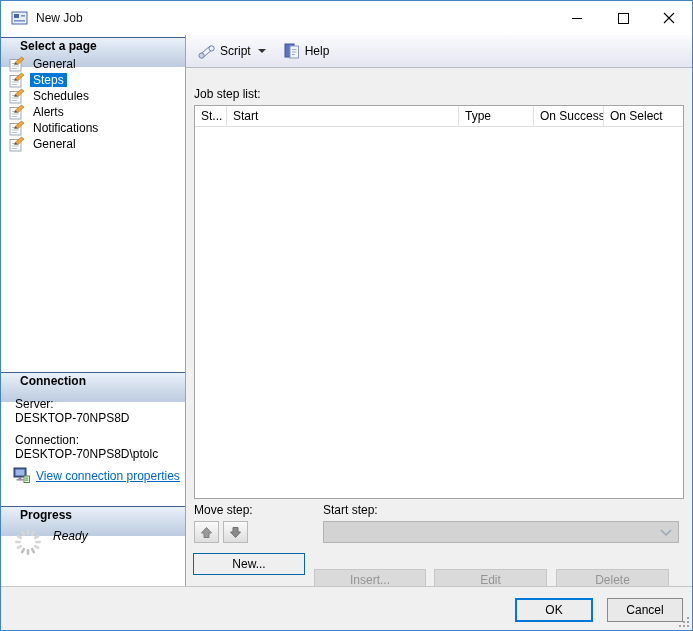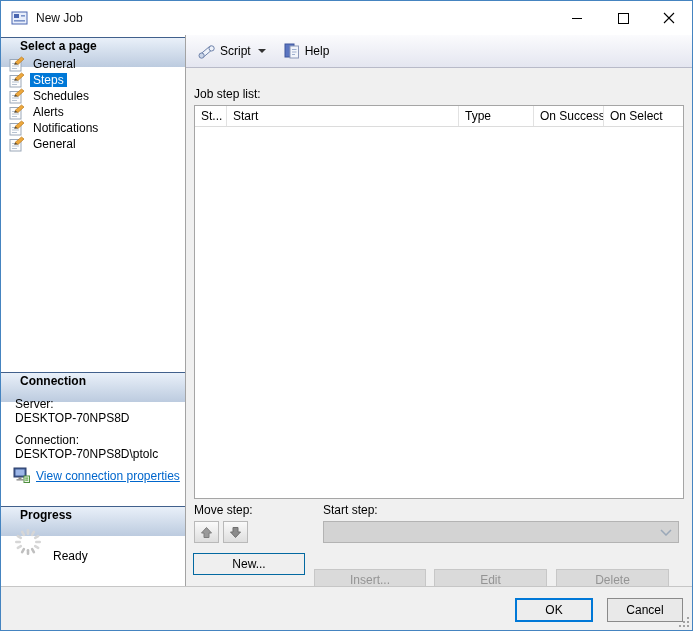--- a/index.html
+++ b/index.html
@@ -42,21 +42,21 @@
   .page-item .lbl { padding:0 3px; line-height:14px; }
   .page-item.selected .lbl { background:#0078d7; color:#fff; }
 
   .conn-block { position:absolute; top:362px; left:14px; right:4px; line-height:14px; }
   .conn-block .row-gap { height:8px; }
   .conn-link { position:absolute; top:432px; left:12px; display:flex; align-items:center; cursor:pointer; }
   .conn-link svg { margin-right:5px; }
   .conn-link .txt { color:#0066cc; text-decoration:underline; }
 
   .prog-block { position:absolute; top:492px; left:12px; display:flex; align-items:flex-start; }
-  .prog-block .status { margin-left:10px; margin-top:22px; }
+  .prog-block .status { margin-left:10px; margin-top:2px;font-style:italic; }
 
   
   .main {
     position:absolute; left:185px; top:34px; right:0; bottom:44px;
     background:#f0f0f0;
   }
   .toolbar {
     position:absolute; top:0; left:0; right:0; height:33px;
     background:linear-gradient(#fbfbfd, #e4e6f0);
     border-bottom:1px solid #b8bac8;

